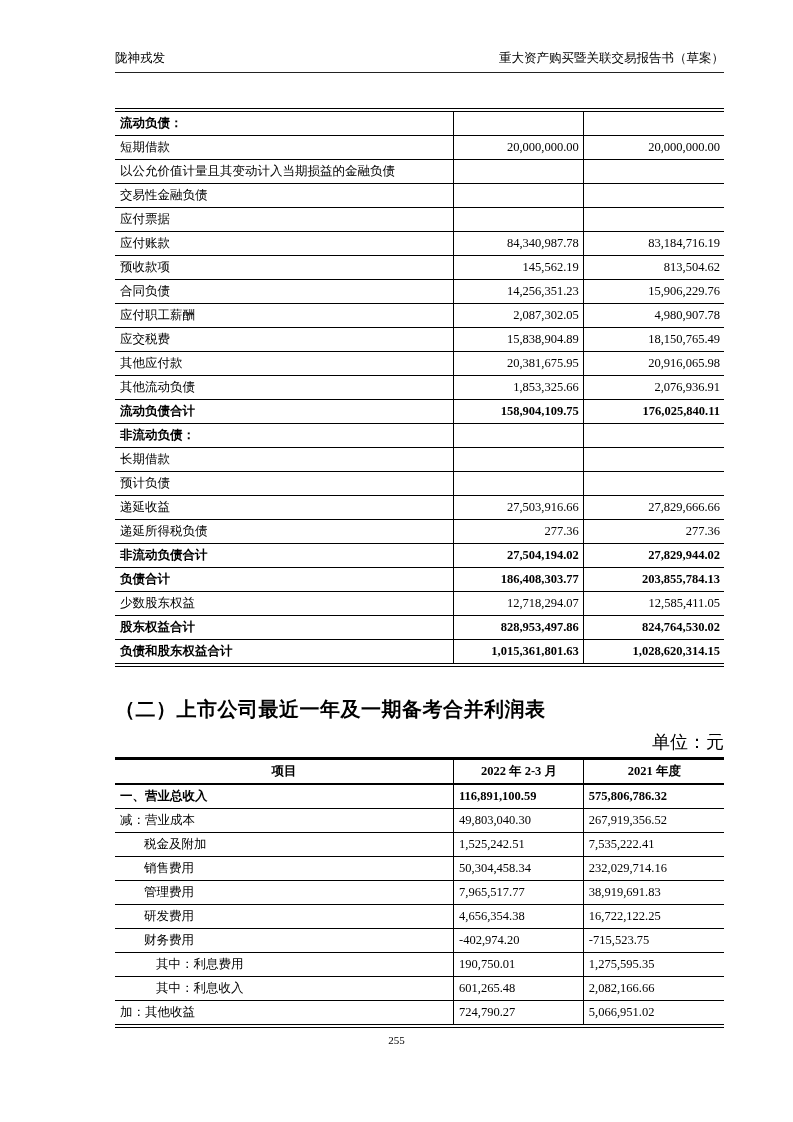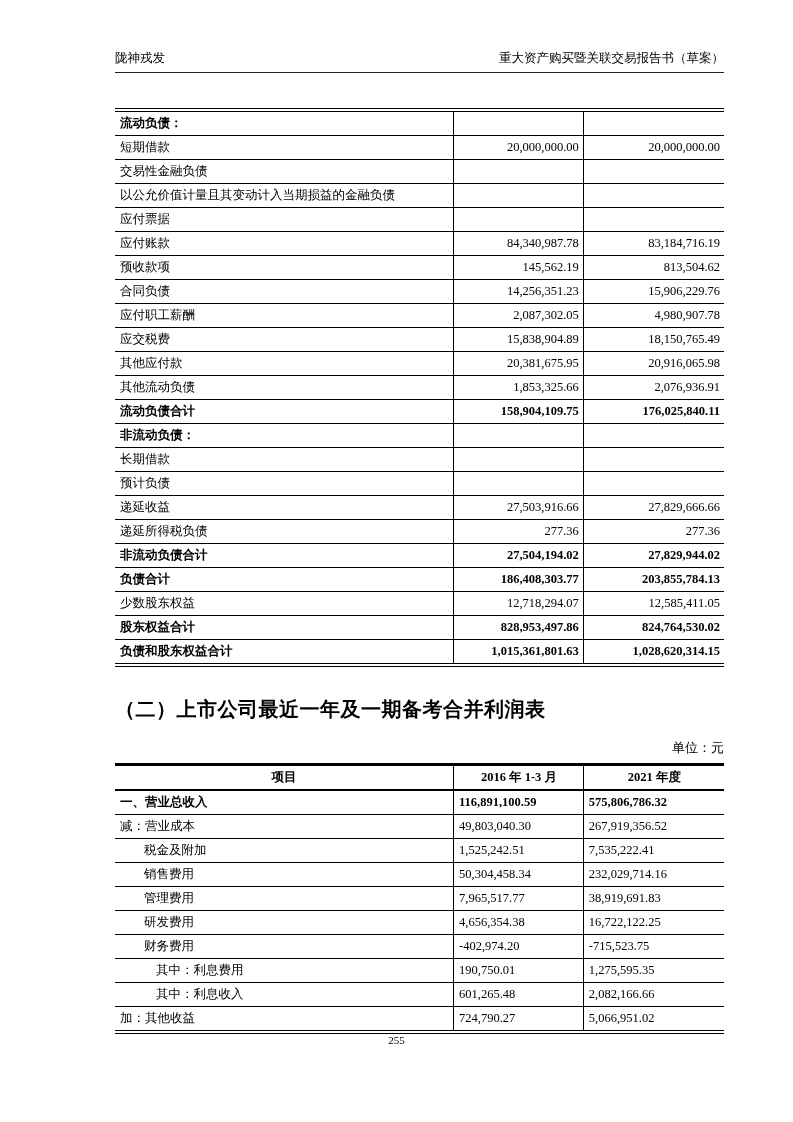--- a/index.html
+++ b/index.html
@@ -51,23 +51,23 @@
   td.ind1 { padding-left: 29px; }
   td.ind2 { padding-left: 41px; margin-top: 42px; }
 
   
   .section-heading {
     margin-top: 29px;
     font-size: 20px; font-weight: bold; line-height: 26px;
     letter-spacing: 0.5px;
   }
   .unit-line {
-    margin-top: 18px;
+    margin-top: 12px;
     text-align: right;
-    font-size: 13px; line-height: 16px;
+    font-size: 18px; line-height: 16px;
   }
   
   .doc-footer {
     position: absolute; left: 0; right: 0; top: 1034px;
     text-align: center; font-size: 11px;
   }
 </style>
 </head>
 <body>
 
@@ -89,26 +89,26 @@
           <td class="lbl">流动负债：</td>
           <td class="num"></td>
           <td class="num"></td>
         </tr>
       <tr>
           <td class="lbl">短期借款</td>
           <td class="num">20,000,000.00</td>
           <td class="num">20,000,000.00</td>
         </tr>
       <tr>
+          <td class="lbl">以公允价值计量且其变动计入当期损益的金融负债</td>
+          <td class="num"></td>
+          <td class="num"></td>
+        </tr>
+      <tr>
           <td class="lbl">交易性金融负债</td>
-          <td class="num"></td>
-          <td class="num"></td>
-        </tr>
-      <tr>
-          <td class="lbl">以公允价值计量且其变动计入当期损益的金融负债</td>
           <td class="num"></td>
           <td class="num"></td>
         </tr>
       <tr>
           <td class="lbl">应付票据</td>
           <td class="num"></td>
           <td class="num"></td>
         </tr>
       <tr>
           <td class="lbl">应付账款</td>
@@ -209,21 +209,21 @@
 
   <table class="income-table">
     <colgroup>
         <col class="c-label">
         <col class="c-num1">
         <col class="c-num2">
       </colgroup>
     <tbody>
       <tr class="head">
         <td>项目</td>
-        <td class="num">2016 年 1-3 月</td>
+        <td class="num">2022 年 2-3 月</td>
         <td class="num">2021 年度</td>
       </tr>
       <tr class="bold">
           <td class="lbl">一、营业总收入</td>
           <td class="num">116,891,100.59</td>
           <td class="num">575,806,786.32</td>
         </tr>
       <tr>
           <td class="lbl">减：营业成本</td>
           <td class="num">49,803,040.30</td>

